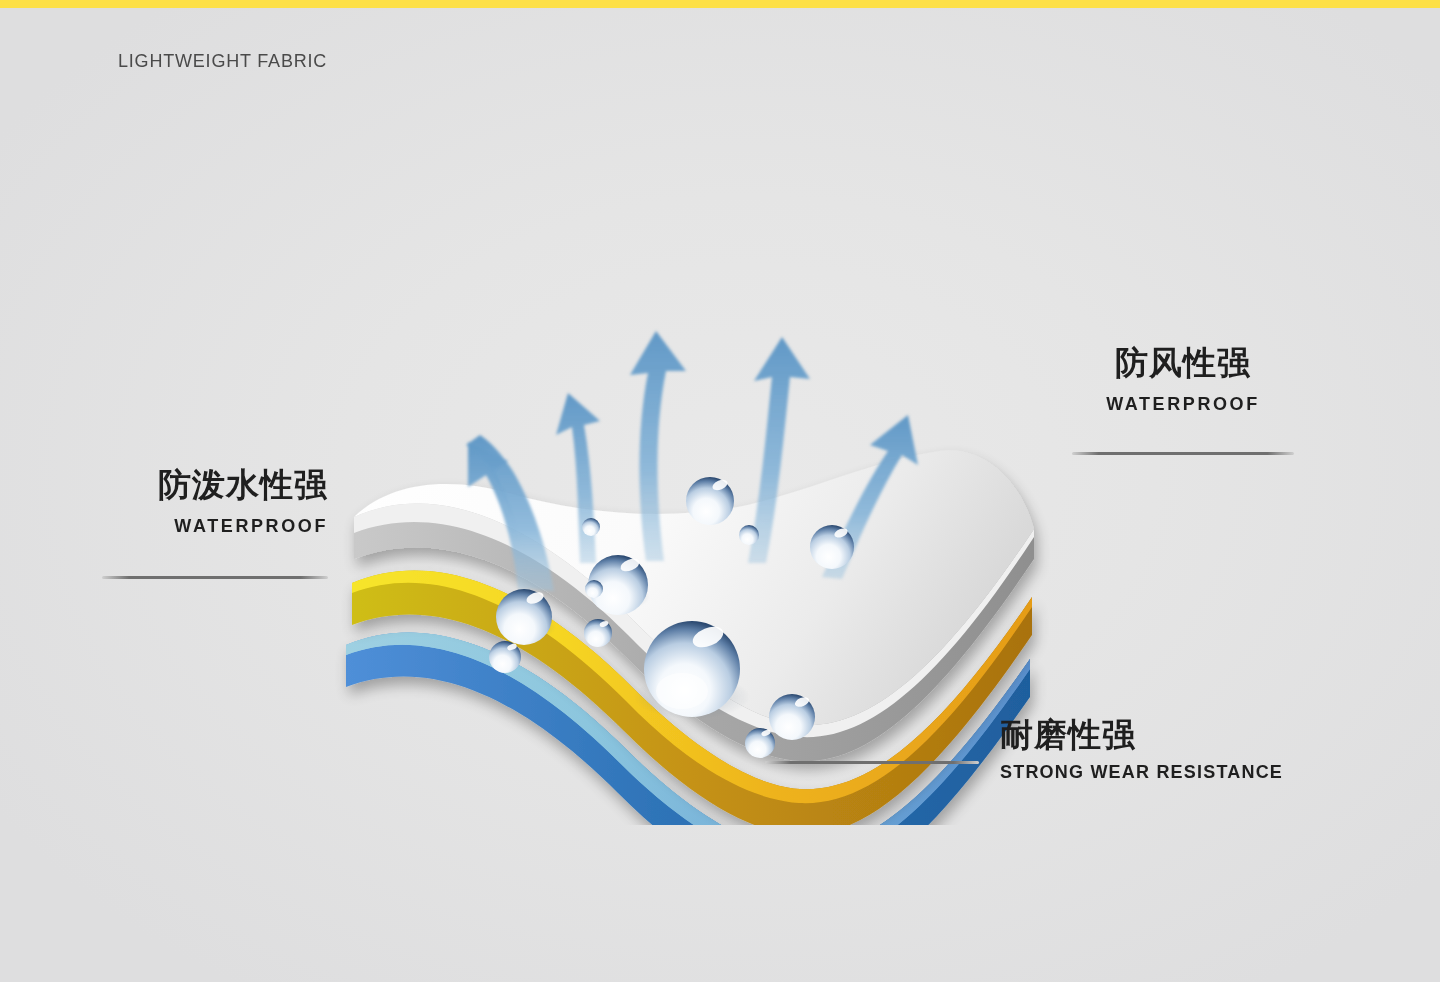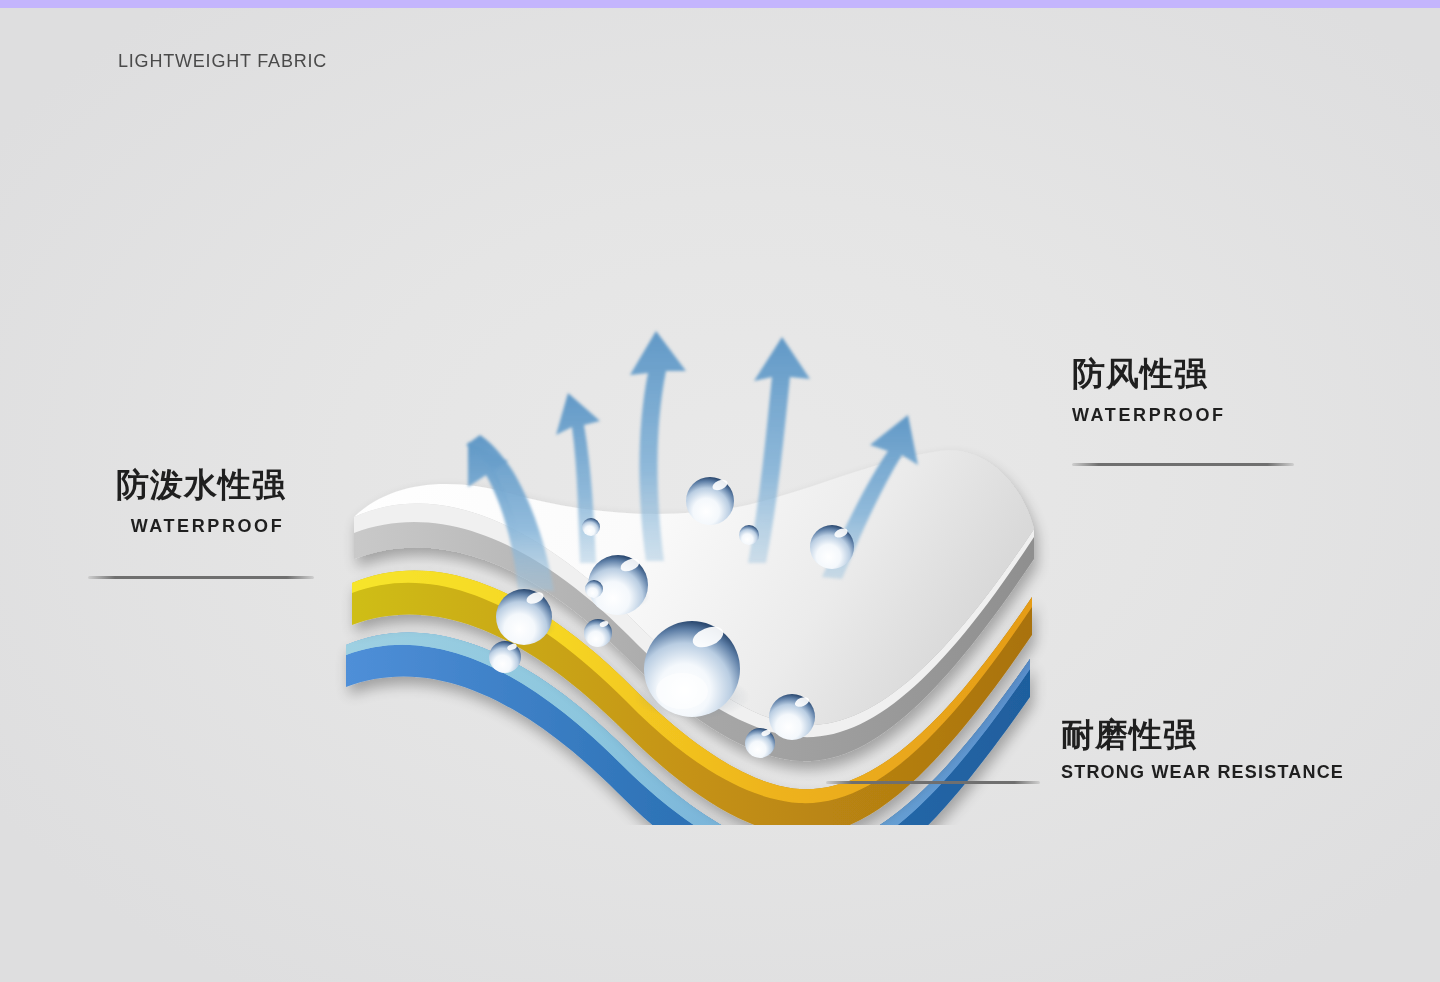--- a/index.html
+++ b/index.html
@@ -5,21 +5,21 @@
   html, body {
     margin: 0;
     padding: 0;
     background: #ffffff;
   }
   #page {
     position: relative;
     width: 1440px;
     height: 982px;
     overflow: hidden;
-    background: #c4b5fd;
+    background: #fde047;
     font-family: "Liberation Sans", "DejaVu Sans", sans-serif;
     text-decoration: underline;
   }
   
   #canvas {
     position: absolute;
     left: 0;
     top: 8px;
     width: 1440px;
     height: 974px;
@@ -68,29 +68,29 @@
     letter-spacing: 2.6px;
     line-height: 1.2;
     white-space: nowrap;
   }
   .rule {
     height: 3px;
     background: linear-gradient(to right, #cfcfcf, #6f6f6f 12%, #6f6f6f 88%, #cfcfcf);
     border-radius: 2px;
   }
 
-  #callout-waterproof { left: 88px;  top: 466px; text-align: center; }
+  #callout-waterproof { left: 102px;  top: 466px; text-align: right; }
   #callout-waterproof .en { margin-top: 12px; margin-left: 13px; }
   #callout-waterproof .rule { width: 226px; margin-top: 38px; }
 
-  #callout-windbreak { left: 1072px; top: 355px; width: 222px; }
+  #callout-windbreak { left: 1072px; top: 344px; text-align: center; width: 222px; }
   #callout-windbreak .en { margin-top: 12px; }
   #callout-windbreak .rule { width: 222px; margin-top: 36px; }
 
-  #callout-wear { left: 826px; top: 716px; display: flex; align-items: flex-end; }
+  #callout-wear { left: 765px; top: 716px; display: flex; align-items: center; }
   #callout-wear .rule { width: 214px; margin-top: 25px; flex: none; }
   #callout-wear .wear-text { margin-left: 21px; }
   #callout-wear .en { margin-top: 8px; letter-spacing: 1.2px; }
 
   
   #illustration {
     position: absolute;
     left: 330px;
     top: 245px;
     width: 720px;

